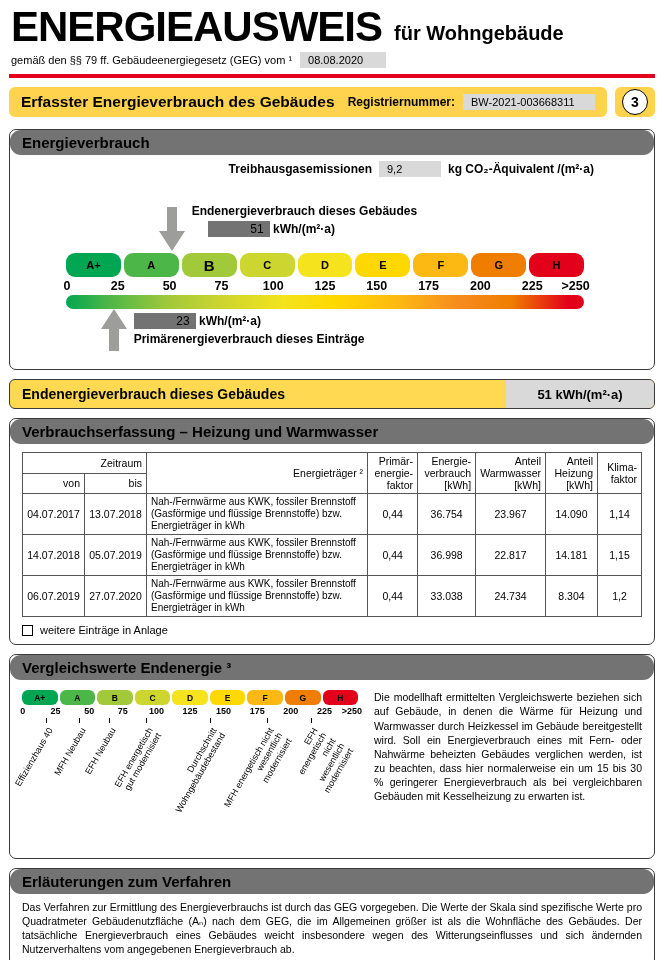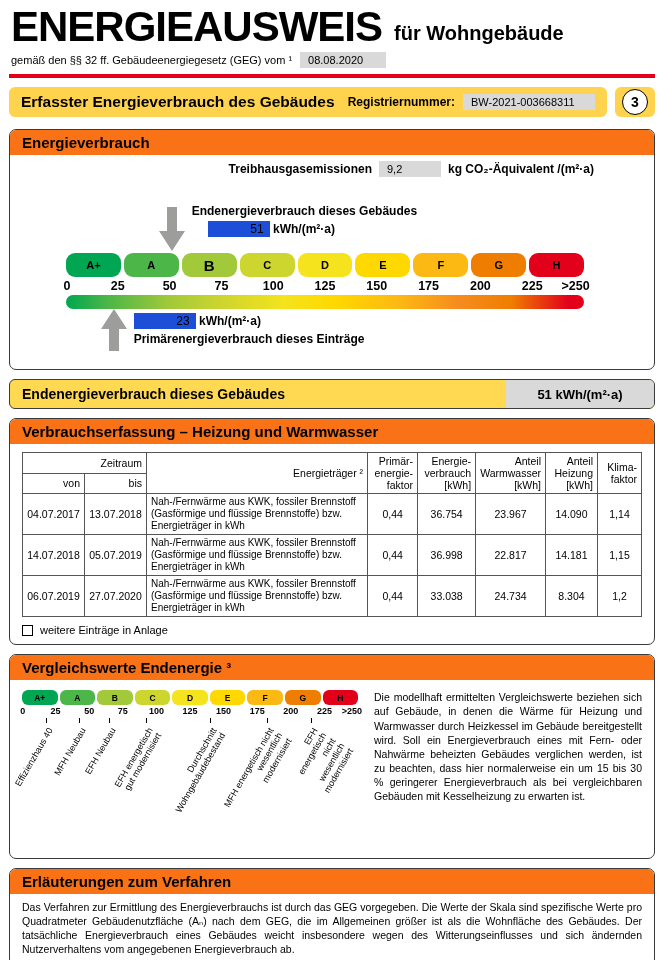--- a/index.html
+++ b/index.html
@@ -20,33 +20,33 @@
   .banner-row { display:flex; gap:8px; align-items:stretch; margin-bottom:12px; }
   .banner { flex:1; background:#ffd34d; border-radius:6px; display:flex; align-items:center; gap:8px; padding:6px 12px; }
   .banner-title { font-weight:bold; font-size:15.5px; white-space:nowrap; margin-right:auto; }
   .reg-label { font-weight:bold; font-size:12px; }
   .reg-box { min-width:132px; }
   .page-badge { background:#ffd34d; border-radius:6px; width:40px; display:flex; align-items:center; justify-content:center; }
   .circle { width:26px; height:26px; border-radius:50%; background:#fff; border:1.5px solid #000; display:flex; align-items:center; justify-content:center; font-size:14px; font-weight:bold; }
 
   
   .box { border:1px solid #3a3a3a; border-radius:7px; overflow:hidden; margin-bottom:9px; background:#fff; }
-  .box-header { background:#f97316; padding:4px 12px; font-weight:bold; font-size:15px; }
+  .box-header { background:#737373; padding:4px 12px; font-weight:bold; font-size:15px;border-radius:11px; }
 
   
   .cons-content { padding:6px 12px 4px; }
   .ghg-row { display:flex; justify-content:flex-end; align-items:center; gap:7px; font-size:12px; font-weight:bold; padding-right:48px; margin-bottom:20px; }
   .ghg-box { min-width:62px; font-weight:normal; }
   .scale-wrap { position:relative; margin:0 58px 0 44px; }
   .arrow-row-top { position:relative; height:56px; }
   .arrow-abs { position:absolute; top:10px; }
   .callout { position:absolute; top:7px; font-size:12px; }
   .callout-line1 { font-weight:bold; }
   .callout-line2 { margin:3px 0 0 16px; font-weight:bold; }
-  .value-box { display:inline-block; background:#1d4ed8; min-width:62px; text-align:right; padding:1px 6px; font-weight:normal; }
+  .value-box { display:inline-block; background:#737373; min-width:62px; text-align:right; padding:1px 6px; font-weight:normal; }
   .letters { display:flex; gap:3px; height:24px; }
   .seg { flex:1; border-radius:9px; display:flex; align-items:center; justify-content:center; font-size:11px; font-weight:bold; }
   .seg-hl { font-size:15px; font-weight:900; }
   .ticks { position:relative; height:18px; font-weight:bold; font-size:12.5px; }
   .tick { position:absolute; top:2px; transform:translateX(-50%); }
   .tick.first { transform:translateX(-35%); }
   .tick.last { transform:translateX(-80%); }
   .gradient-bar { height:14px; border-radius:7px;
     background:linear-gradient(90deg,#00a651 0%,#4cb648 8%,#a2c93a 20%,#cdd52f 30%,#f4e31d 42%,#ffd800 52%,#fdb913 64%,#f68b1f 76%,#ef7d00 86%,#e2001a 97%); }
   .arrow-row-bottom { position:relative; height:56px; }
@@ -93,21 +93,21 @@
 <body>
 
 <div class="page">
 
   <header>
     <div class="title-row">
       <div class="main-title">ENERGIEAUSWEIS</div>
       <div class="subtitle">für Wohngebäude</div>
     </div>
     <div class="law-row">
-      <span>gemäß den §§ 32 ff. Gebäudeenergiegesetz (GEG) vom ¹</span>
+      <span>gemäß den §§ 79 ff. Gebäudeenergiegesetz (GEG) vom ¹</span>
       <span class="gray-box date-box">08.08.2020</span>
     </div>
     <div class="red-line"></div>
   </header>
 
   <div class="banner-row">
     <div class="banner">
       <span class="banner-title">Erfasster Energieverbrauch des Gebäudes</span>
       <span class="reg-label">Registriernummer:</span>
       <span class="gray-box reg-box">BW-2021-003668311</span>

